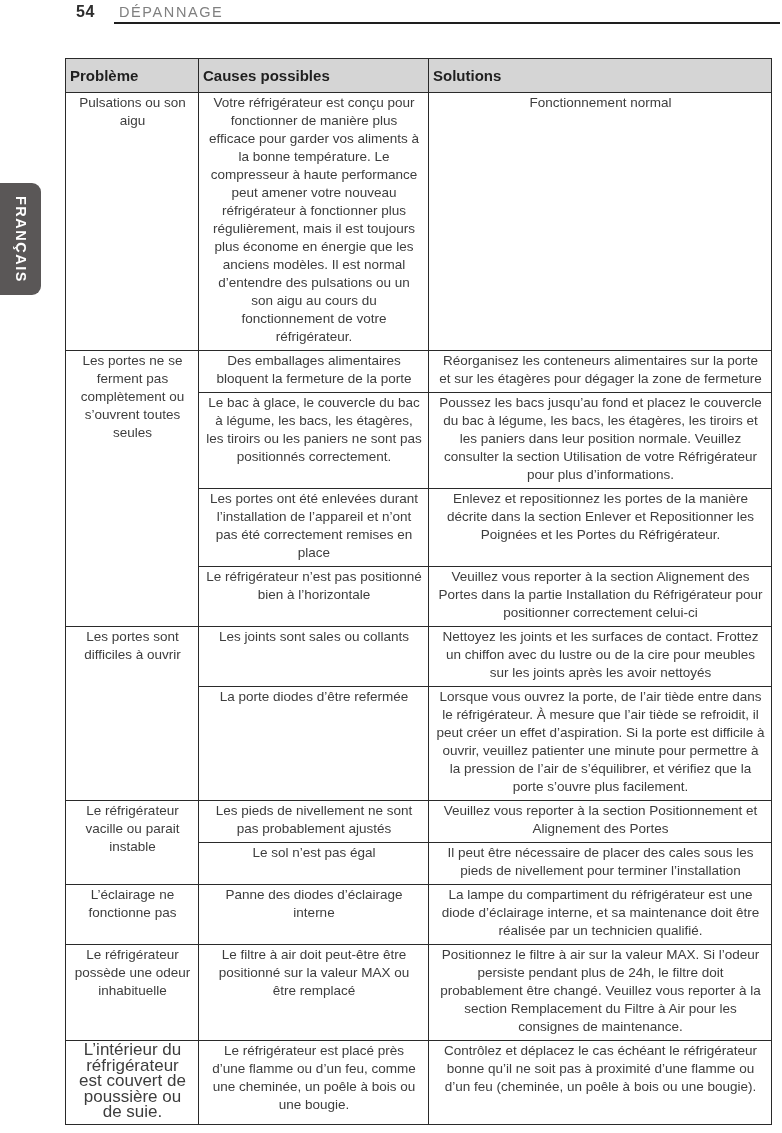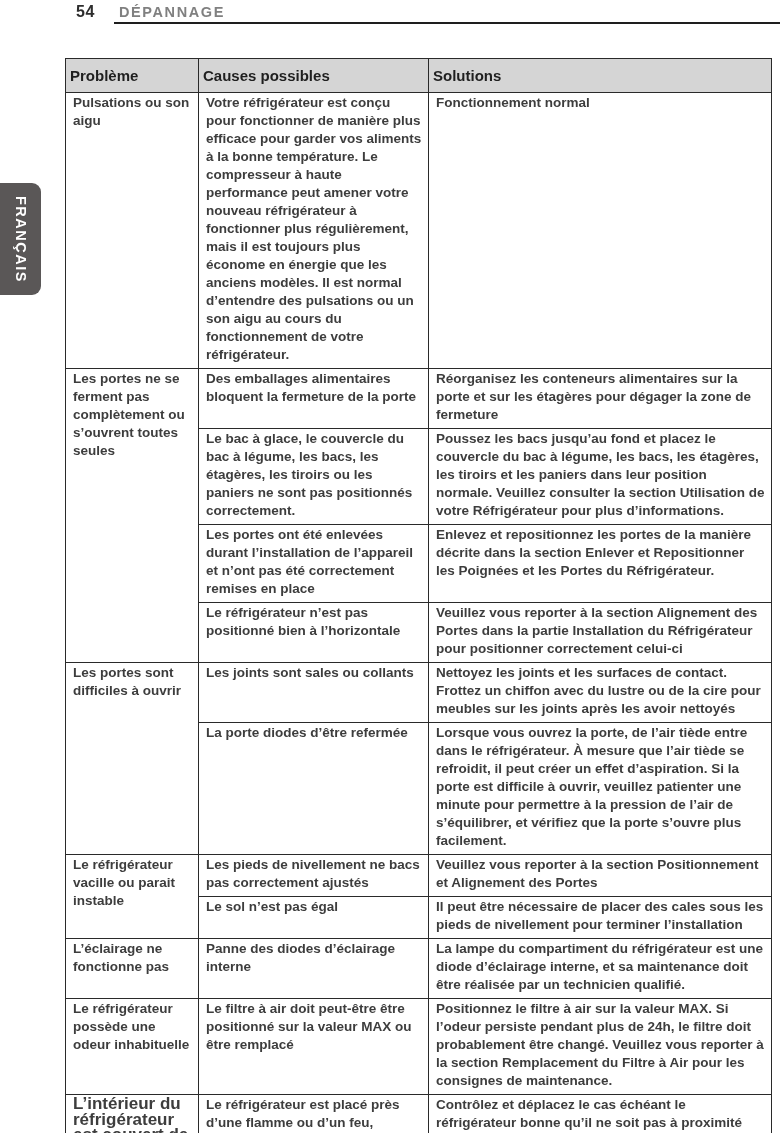--- a/index.html
+++ b/index.html
@@ -21,21 +21,21 @@
   
   .page-header{
     position:absolute;left:0;top:0;width:782px;height:30px;
   }
   .page-number{
     position:absolute;left:76px;top:3px;
     font-size:16px;font-weight:bold;color:#2d2d2d;letter-spacing:.5px;
   }
   .section-title{
     position:absolute;left:119px;top:4px;
-    font-size:14.5px;color:#808080;letter-spacing:1.6px;font-weight:bold;
+    font-size:14.5px;color:#808080;letter-spacing:1.6px;font-weight:normal;
   }
   .header-rule{
     position:absolute;left:114px;top:22px;width:666px;height:0;
     border-top:2px solid #1e1e1e;
   }
   
   .lang-tab{
     position:absolute;left:0;top:183px;width:41px;height:112px;
     background:var(--language-tab-bg);
     border-radius:0 9px 9px 0;
@@ -47,24 +47,23 @@
     white-space:nowrap;
   }
   
   table.trouble{
     position:absolute;left:65px;top:58px;width:706px;
     border-collapse:collapse;table-layout:fixed;
     font-size:13.5px;line-height:18px;color:var(--text-color);
   }
   table.trouble th, table.trouble td{
     border:1.5px solid var(--border-color);
-    vertical-align:top;text-align:left;
+    vertical-align:top;text-align:center;
     padding:1px 6px 4px 7px;
     overflow:hidden;
-    font-weight:bold;
   }
   table.trouble th{
     background:var(--header-row-bg);
     text-align:left;vertical-align:middle;
     font-size:15px;font-weight:bold;color:#1f1f1f;
     height:34px;padding:4px 4px;
   }
   td.problem-cell{padding-top:2px;}
   td.problem-cell.compact{font-size:17px;line-height:15.5px;}
 </style>
@@ -123,21 +122,21 @@
           <td class="problem-cell" rowspan="2">Les portes sont difficiles à ouvrir</td>
           <td>Les joints sont sales ou collants</td>
           <td>Nettoyez les joints et les surfaces de contact. Frottez un chiffon avec du lustre ou de la cire pour meubles sur les joints après les avoir nettoyés</td>
         </tr>
         <tr>
           <td>La porte diodes d’être refermée</td>
           <td>Lorsque vous ouvrez la porte, de l’air tiède entre dans le réfrigérateur. À mesure que l’air tiède se refroidit, il peut créer un effet d’aspiration. Si la porte est difficile à ouvrir, veuillez patienter une minute pour permettre à la pression de l’air de s’équilibrer, et vérifiez que la porte s’ouvre plus facilement.</td>
         </tr>
         <tr>
           <td class="problem-cell" rowspan="2">Le réfrigérateur vacille ou parait instable</td>
-          <td>Les pieds de nivellement ne bacs pas correctement ajustés</td>
+          <td>Les pieds de nivellement ne sont pas probablement ajustés</td>
           <td>Veuillez vous reporter à la section Positionnement et Alignement des Portes</td>
         </tr>
         <tr>
           <td>Le sol n’est pas égal</td>
           <td>Il peut être nécessaire de placer des cales sous les pieds de nivellement pour terminer l’installation</td>
         </tr>
         <tr>
           <td class="problem-cell" rowspan="1">L’éclairage ne fonctionne pas</td>
           <td>Panne des diodes d’éclairage interne</td>
           <td>La lampe du compartiment du réfrigérateur est une diode d’éclairage interne, et sa maintenance doit être réalisée par un technicien qualifié.</td>

